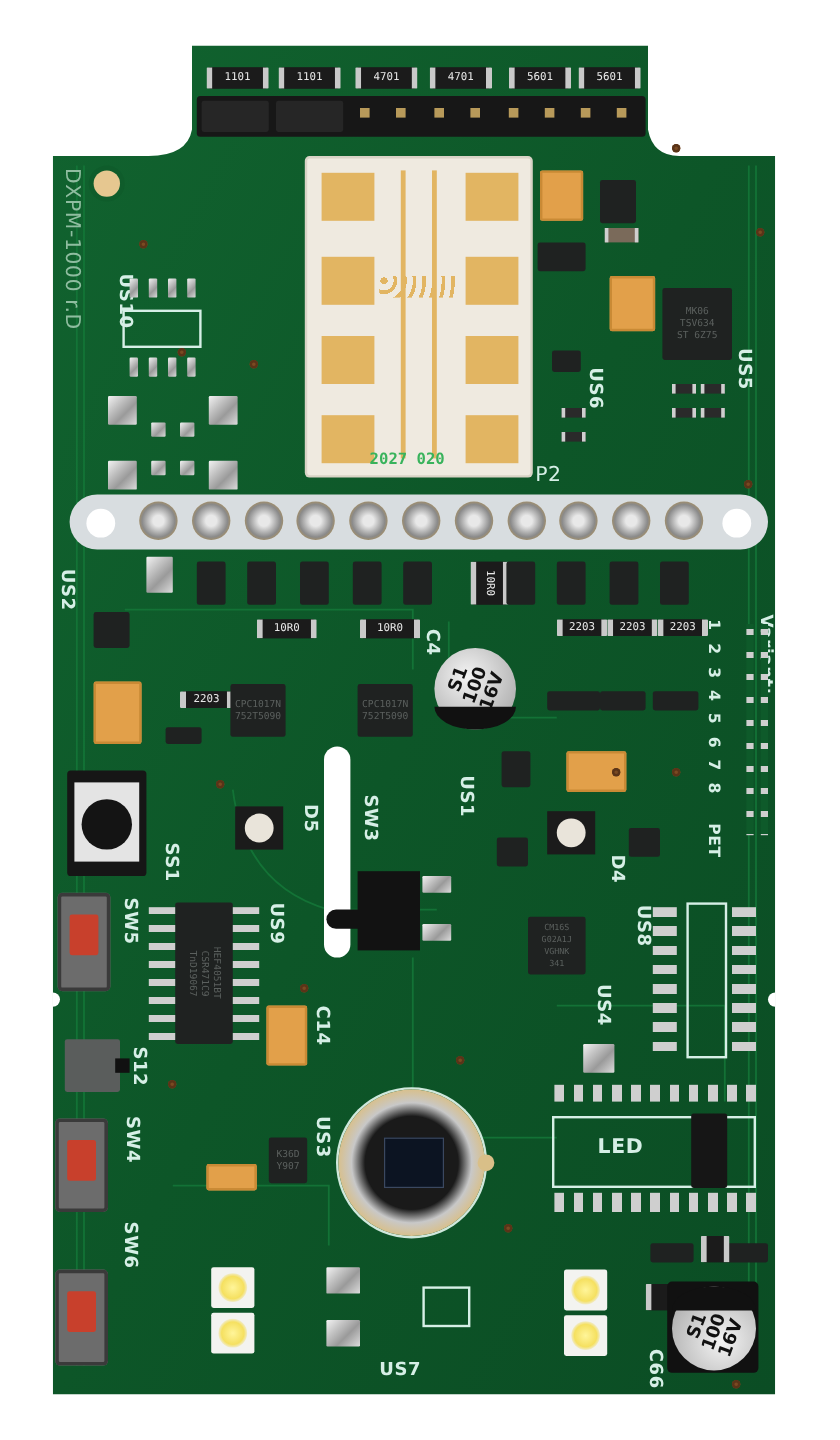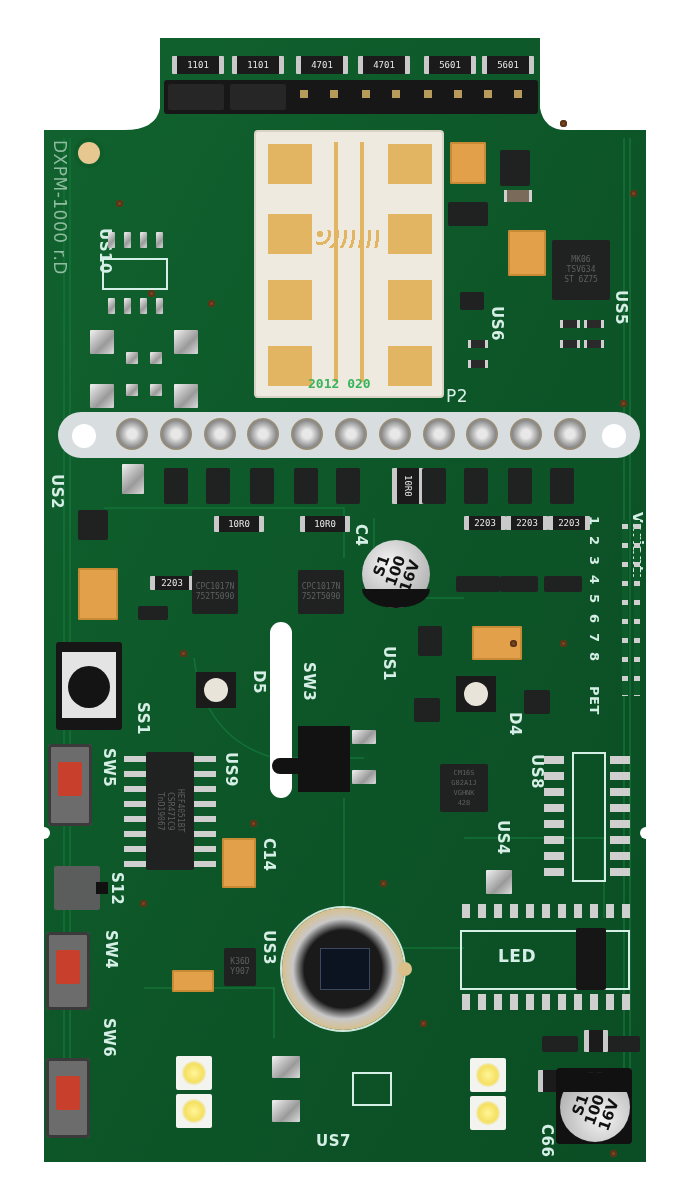--- a/index.html
+++ b/index.html
@@ -105,21 +105,21 @@
   <div class="abs" style="left:132px;top:12px;width:44px;height:40px;background:#e2b562;"></div>
   <div class="abs" style="left:12px;top:82px;width:44px;height:40px;background:#e2b562;"></div>
   <div class="abs" style="left:132px;top:82px;width:44px;height:40px;background:#e2b562;"></div>
   <div class="abs" style="left:12px;top:148px;width:44px;height:40px;background:#e2b562;"></div>
   <div class="abs" style="left:132px;top:148px;width:44px;height:40px;background:#e2b562;"></div>
   <div class="abs" style="left:12px;top:214px;width:44px;height:40px;background:#e2b562;"></div>
   <div class="abs" style="left:132px;top:214px;width:44px;height:40px;background:#e2b562;"></div>
   <div class="abs" style="left:78px;top:10px;width:4px;height:240px;background:#e2b562;"></div>
   <div class="abs" style="left:104px;top:10px;width:4px;height:240px;background:#e2b562;"></div>
   <div class="abs" style="left:60px;top:98px;width:64px;height:18px;background:repeating-radial-gradient(circle at 4px 4px,#e2b562 0 3px,transparent 3px 8px);"></div>
-  <div class="abs" style="left:52px;top:244px;font-size:13px;font-weight:bold;color:#39b35c;font-family:'DejaVu Sans Mono',monospace;">2012 020</div>
+  <div class="abs" style="left:52px;top:244px;font-size:13px;font-weight:bold;color:#39b35c;font-family:'DejaVu Sans Mono',monospace;">2027 020</div>
 </div>
 <div class="silk" style="left:446px;top:386px;font-size:17px;font-weight:normal;">P2</div>
 
 <div class="tant" style="left:450px;top:142px;width:36px;height:42px;"></div>
 <div class="chip" style="left:500px;top:150px;width:30px;height:36px;"></div>
 <div class="smd" style="left:504px;top:190px;width:22px;height:12px;background:#7a6a5a;"></div>
 <div class="chip" style="left:448px;top:202px;width:40px;height:24px;"></div>
 <div class="tant" style="left:508px;top:230px;width:38px;height:46px;"></div>
 <div class="chip" style="left:552px;top:240px;width:58px;height:60px;white-space:pre;">MK06
 TSV634
@@ -249,21 +249,21 @@
 <div class="chip" style="left:146px;top:752px;width:48px;height:118px;white-space:pre;writing-mode:vertical-rl;">HEF4051BT
 CSR471C9
 TnD19067</div>
 <div class="abs" style="left:124px;top:756px;width:22px;height:112px;background:repeating-linear-gradient(#cfcfcf 0 6px,transparent 6px 15px);"></div>
 <div class="abs" style="left:194px;top:756px;width:22px;height:112px;background:repeating-linear-gradient(#cfcfcf 0 6px,transparent 6px 15px);"></div>
 <div class="silk rot90" style="left:240px;top:752px;font-size:15px;">US9</div>
 
 <div class="chip" style="left:440px;top:764px;width:48px;height:48px;white-space:pre;font-size:7px;">CM16S
 G02A1J
 VGHNK
-428</div>
+341</div>
 <div class="silk rot90" style="left:512px;top:820px;font-size:15px;">US4</div>
 <div class="pad" style="left:486px;top:870px;width:26px;height:24px;"></div>
 
 <div class="silk rot90" style="left:546px;top:754px;font-size:15px;">US8</div>
 <div class="abs" style="left:572px;top:752px;width:30px;height:126px;border:2px solid #d6efe6;"></div>
 <div class="abs" style="left:544px;top:756px;width:20px;height:122px;background:repeating-linear-gradient(#cfcfcf 0 8px,transparent 8px 16px);"></div>
 <div class="abs" style="left:610px;top:756px;width:20px;height:122px;background:repeating-linear-gradient(#cfcfcf 0 8px,transparent 8px 16px);"></div>
 
 <div class="tant" style="left:222px;top:838px;width:34px;height:50px;"></div>
 <div class="silk rot90" style="left:278px;top:838px;font-size:15px;">C14</div>

